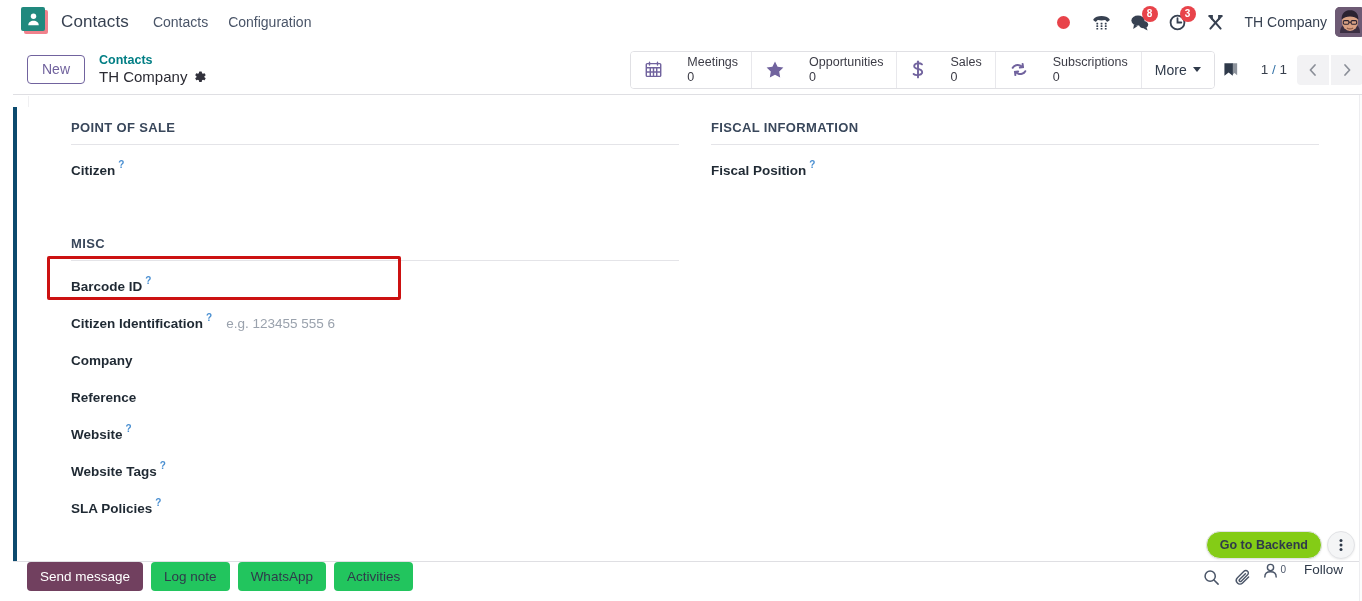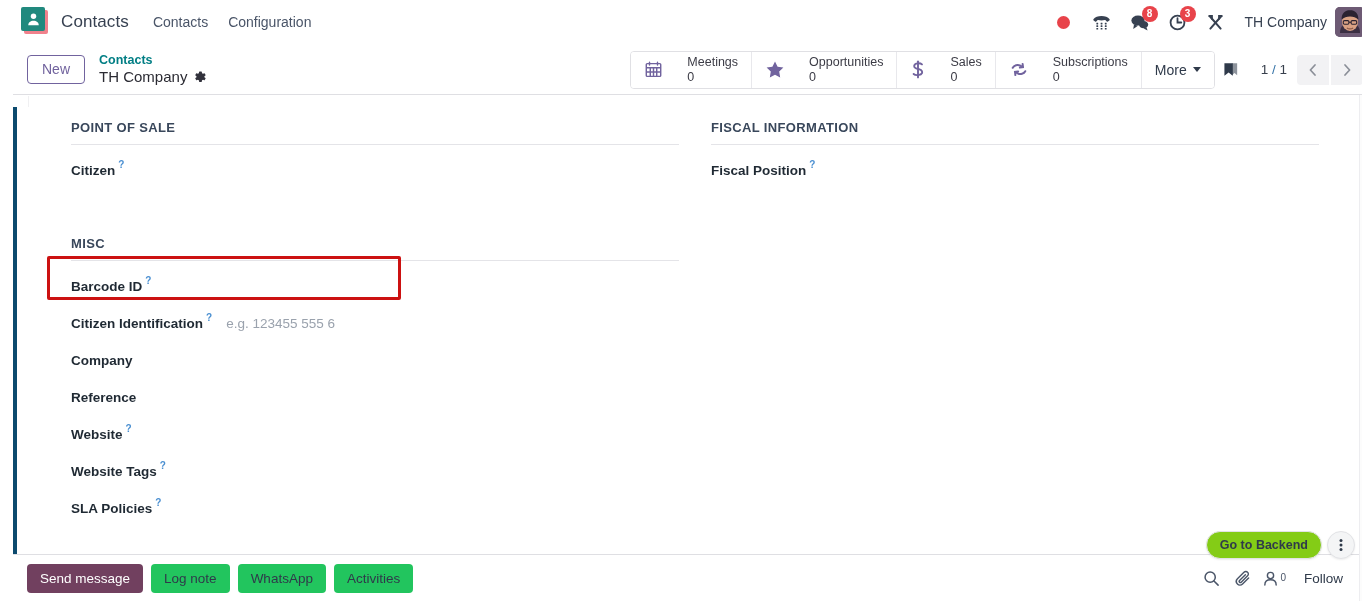--- a/index.html
+++ b/index.html
@@ -180,23 +180,23 @@
   }
   .backend-dots {
     width: 28px; height: 28px; border-radius: 50%; background: #f4f5f6;
     border: 1px solid #e2e3e6; margin-left: 5px; cursor: pointer;
     display: flex; align-items: center; justify-content: center;
     box-shadow: 0 1px 2px rgba(0,0,0,.07); color: #2f3a4a;
   }
 
   
   .chatter {
-    position: absolute; bottom: 0; left: 0; width: 1346px; height: 47px;
+    position: absolute; bottom: 0; left: 0; width: 1346px; height: 40px;
     background: #fff; border-top: 1px solid #dfdfe3;
-    display: flex; align-items: center; padding: 0 16px 0 14px;
+    display: flex; align-items: flex-start; padding: 0 16px 0 14px;
   }
   .chat-btn {
     font-size: 13.5px; padding: 7px 13px; border-radius: 4px; border: none;
     background: #22c55e; color: #2f3a4a; cursor: pointer; margin-right: 8px;
     font-family: "Liberation Sans", sans-serif; white-space: nowrap;
   }
   .chat-btn.active { background: #71405f; color: #ffffff; font-weight: 500; }
   .chat-spacer { flex: 1; }
   .chat-ico {
     width: 30px; height: 30px; display: flex; align-items: center;

